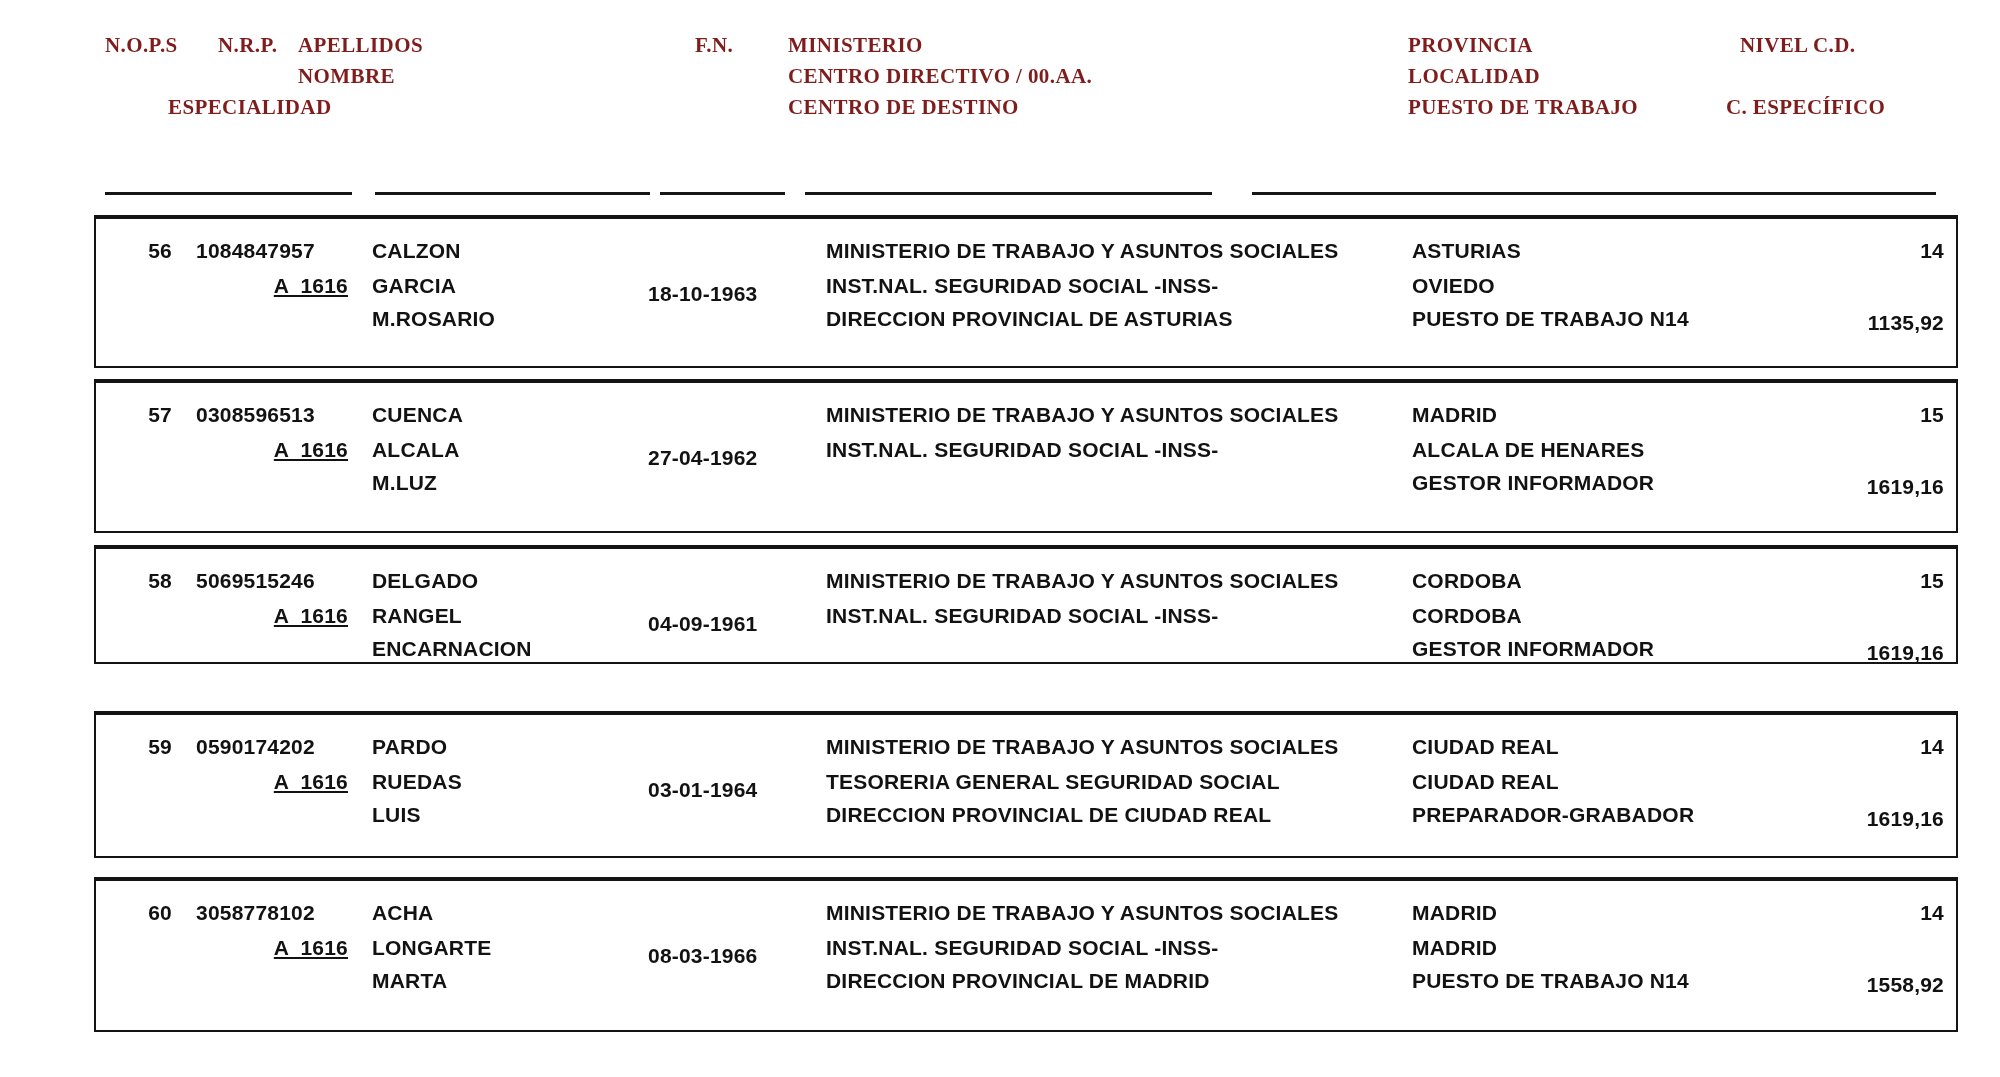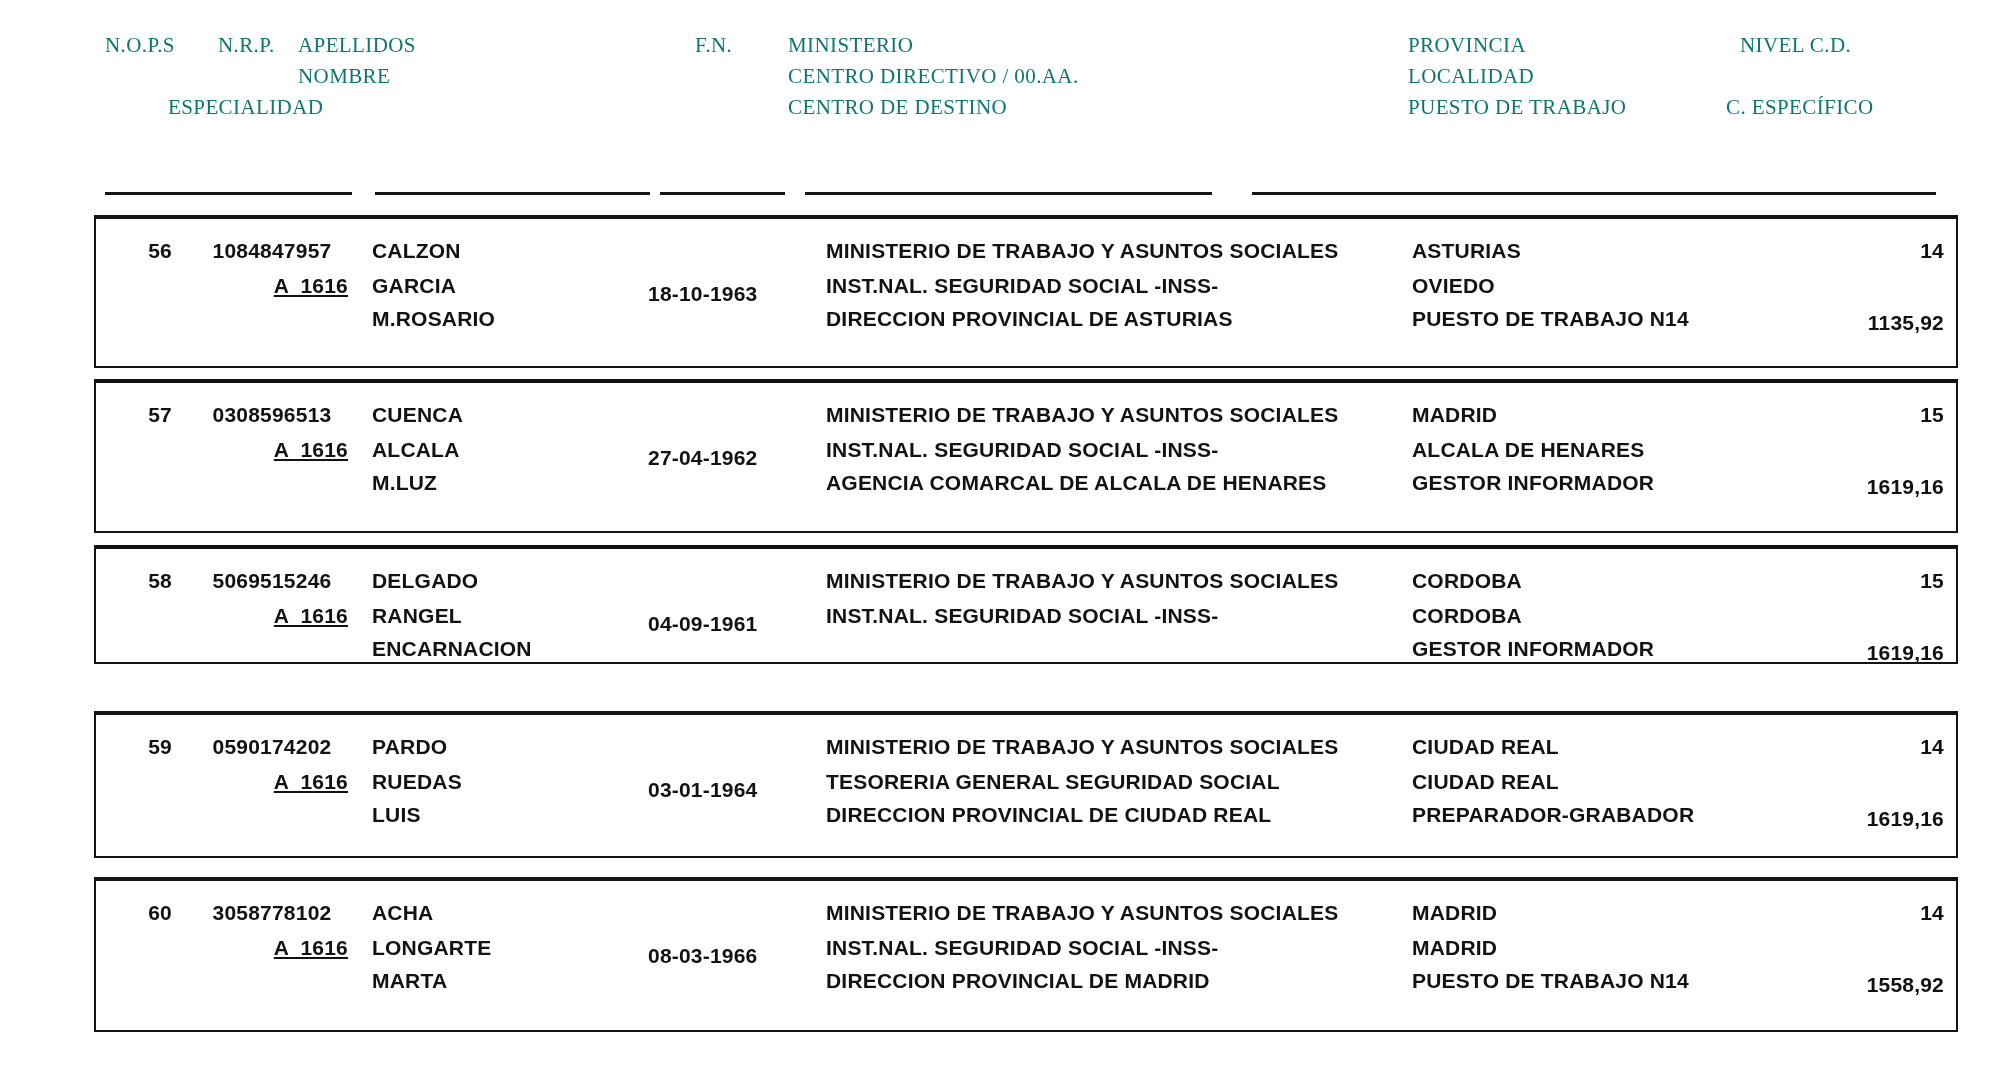--- a/index.html
+++ b/index.html
@@ -8,25 +8,25 @@
     width:2000px;height:1077px;
     background:#ffffff;
     font-family:"Liberation Sans",sans-serif;
     color:#121212;
     overflow:hidden;
   }
   
   .hlabel{
     position:absolute;
     font-family:"Liberation Serif",serif;
-    font-weight:400;
+    font-weight:700;
     font-size:21px;
     letter-spacing:0.4px;
     white-space:pre;
-    color:#0f766e;
+    color:#7f1d1d;
   }
   
   .rule{
     position:absolute;
     top:192px;height:3px;
     background:#161616;
   }
   
   .rec{
     position:absolute;
@@ -41,21 +41,21 @@
     font-weight:700;
     font-size:21px;
     letter-spacing:0.2px;
     white-space:pre;
     color:#121212;
   }
   .l1{top:20px}
   .l2{top:55px}
   .l3{top:88px}
   .c-nops {left:10px;  width:66px;  text-align:right; top:20px;}
-  .c-nrp  {left:100px; width:152px; text-align:center; top:20px;}
+  .c-nrp  {left:100px; width:152px; text-align:left; top:20px;}
   .c-esp  {left:100px; width:152px; text-align:right; top:55px;text-decoration:underline;}
   .c-ap   {left:276px;}
   .c-fn   {left:552px; top:20px;margin-top:43px;}
   .c-min  {left:694px;margin-left:36px;}
   .c-prov {left:1316px;}
   .c-nivel{left:1620px;width:228px; text-align:right; top:20px;}
   .c-cesp {left:1620px;width:228px; text-align:right; top:92px;}
 </style>
 </head>
 <body>
@@ -104,21 +104,20 @@
   <div class="rec" style="top:379px;height:154px">
     <div class="cell c-nops">57</div>
     <div class="cell c-nrp">0308596513</div>
     <div class="cell c-esp">A  1616</div>
     <div class="cell c-ap l1">CUENCA</div>
     <div class="cell c-ap l2">ALCALA</div>
     <div class="cell c-ap l3">M.LUZ</div>
     <div class="cell c-fn">27-04-1962</div>
     <div class="cell c-min l1">MINISTERIO DE TRABAJO Y ASUNTOS SOCIALES</div>
     <div class="cell c-min l2">INST.NAL. SEGURIDAD SOCIAL -INSS-</div>
-    <div class="cell c-min l3">AGENCIA COMARCAL DE ALCALA DE HENARES</div>
     <div class="cell c-prov l1">MADRID</div>
     <div class="cell c-prov l2">ALCALA DE HENARES</div>
     <div class="cell c-prov l3">GESTOR INFORMADOR</div>
     <div class="cell c-nivel">15</div>
     <div class="cell c-cesp">1619,16</div>
   </div>
 
   <div class="rec" style="top:545px;height:119px">
     <div class="cell c-nops">58</div>
     <div class="cell c-nrp">5069515246</div>

